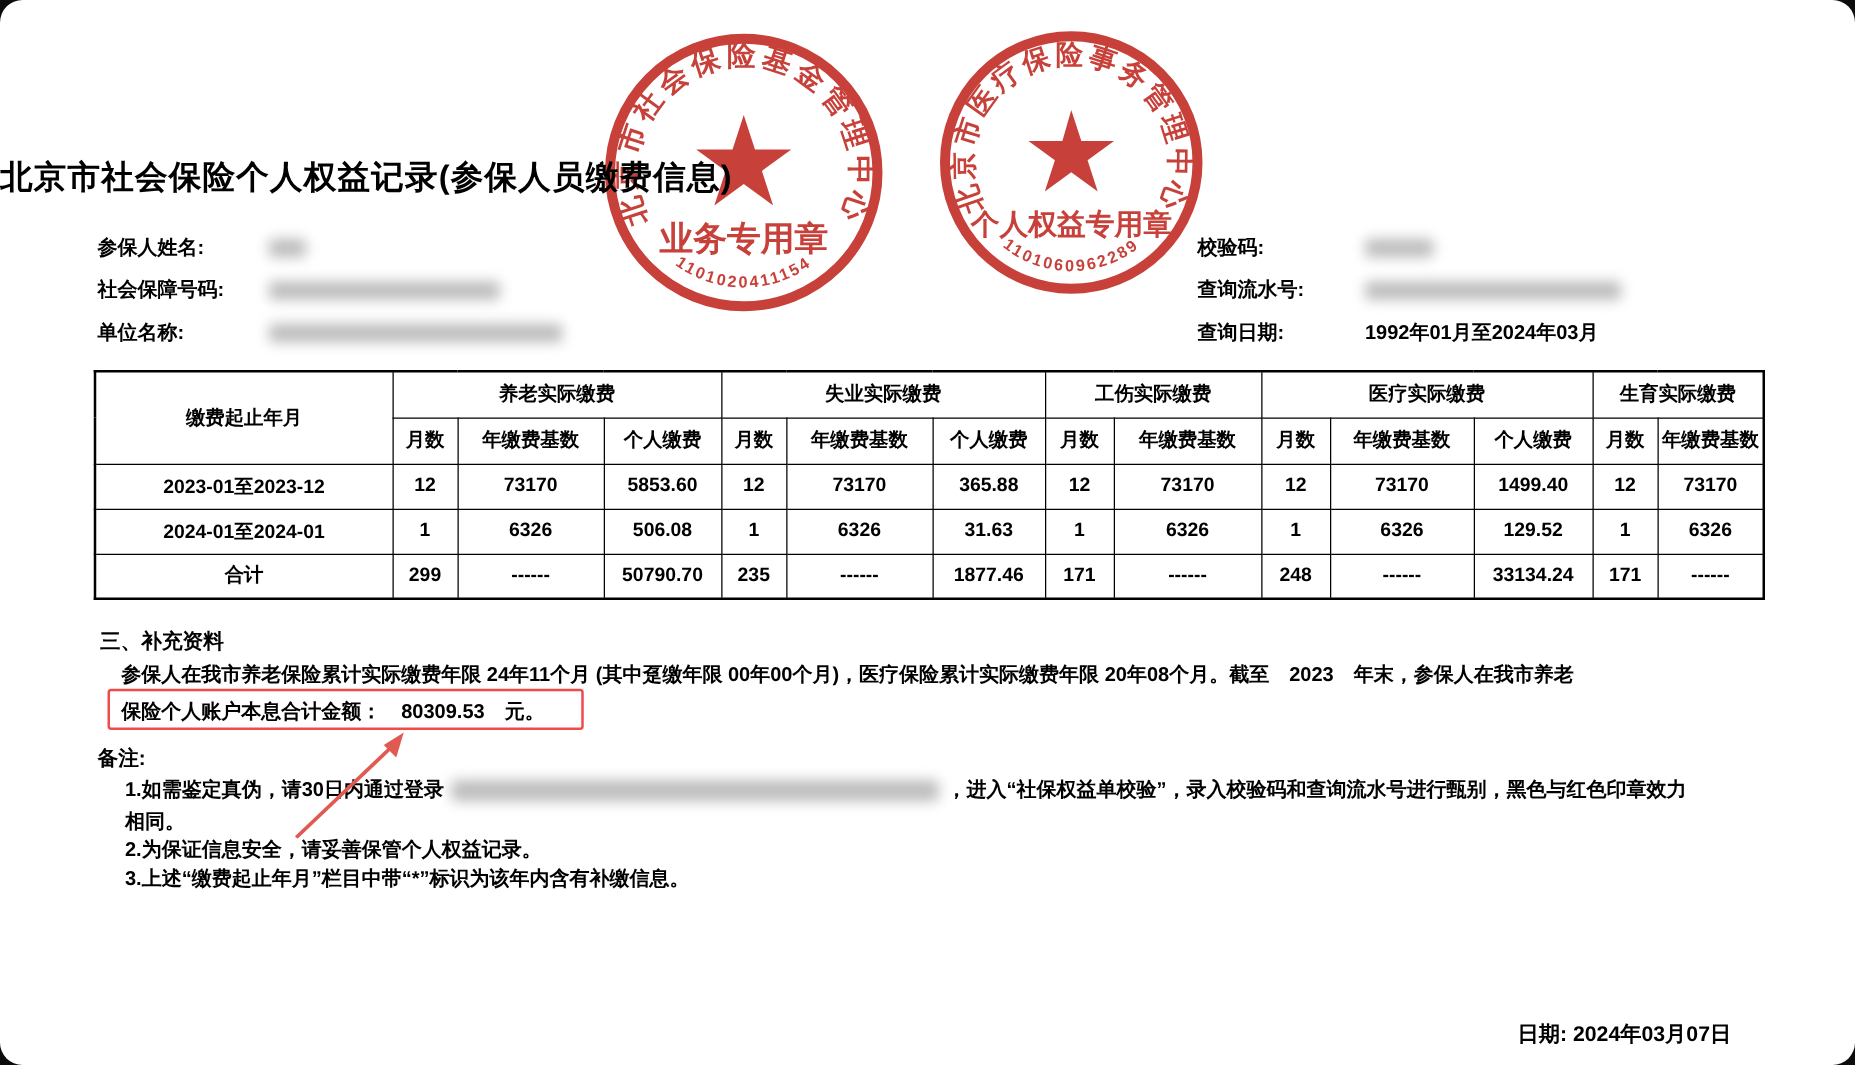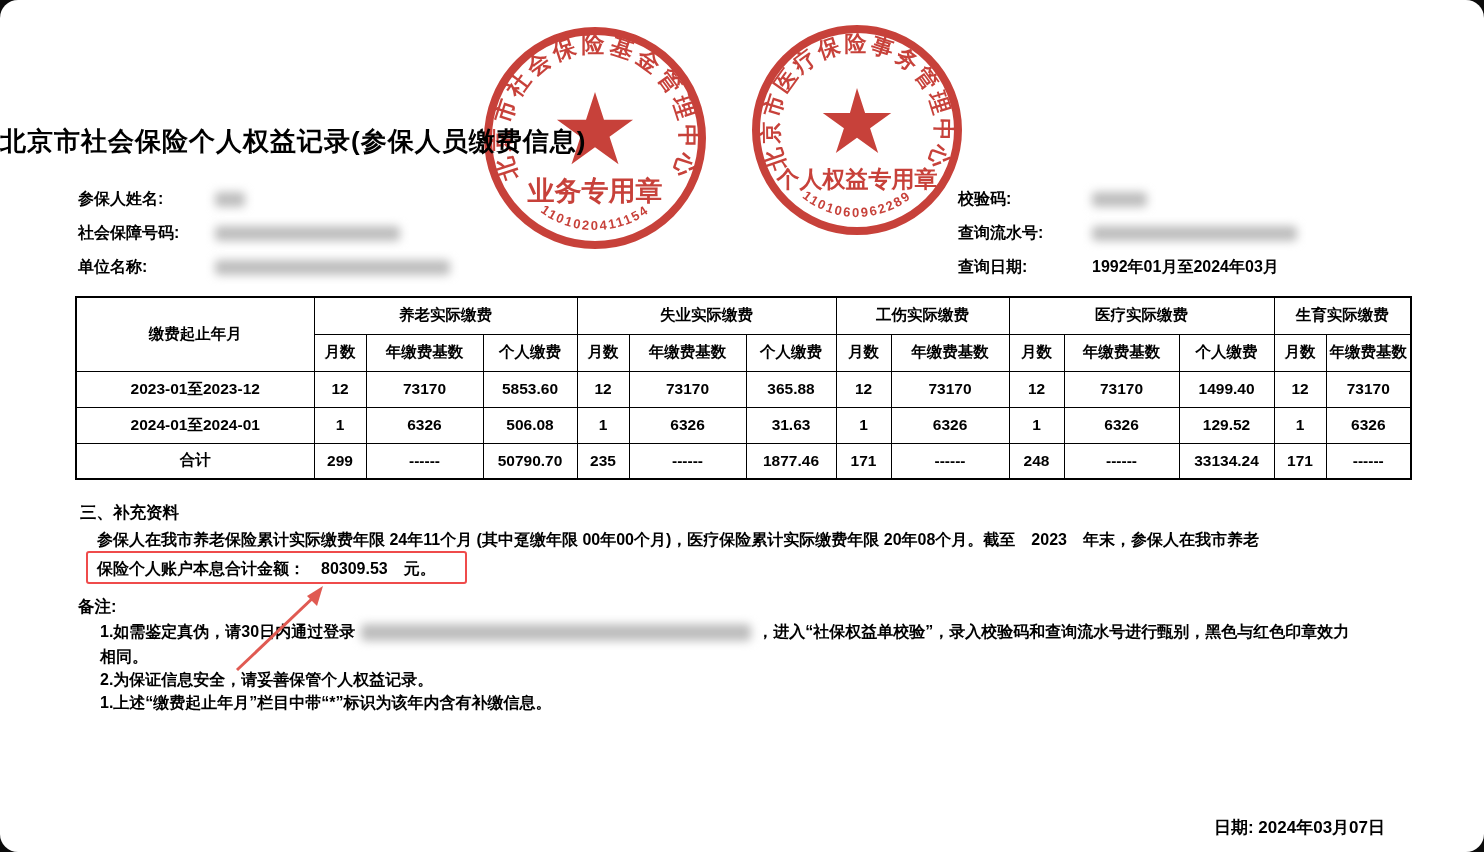--- a/index.html
+++ b/index.html
@@ -203,17 +203,17 @@
     <line x1="42" y1="88" x2="122" y2="12" stroke="#e05a52" stroke-width="3"></line>
     <polygon points="128,4 112,14 122,24" fill="#e05a52"></polygon>
   </svg>
 
   <div class="notes-heading">备注:</div>
   <div class="note-line n1a">
     <span>1.如需鉴定真伪，请30日内通过登录</span><span class="redact w390"></span><span>，进入“社保权益单校验”，录入校验码和查询流水号进行甄别，黑色与红色印章效力</span>
   </div>
   <div class="note-line n1b">相同。</div>
   <div class="note-line n2">2.为保证信息安全，请妥善保管个人权益记录。</div>
-  <div class="note-line n3">1.上述“缴费起止年月”栏目中带“*”标识为该年内含有补缴信息。</div>
+  <div class="note-line n3">3.上述“缴费起止年月”栏目中带“*”标识为该年内含有补缴信息。</div>
 
   <div class="footer-date">日期: 2024年03月07日</div>
 
 </div>
 
 </body></html>

